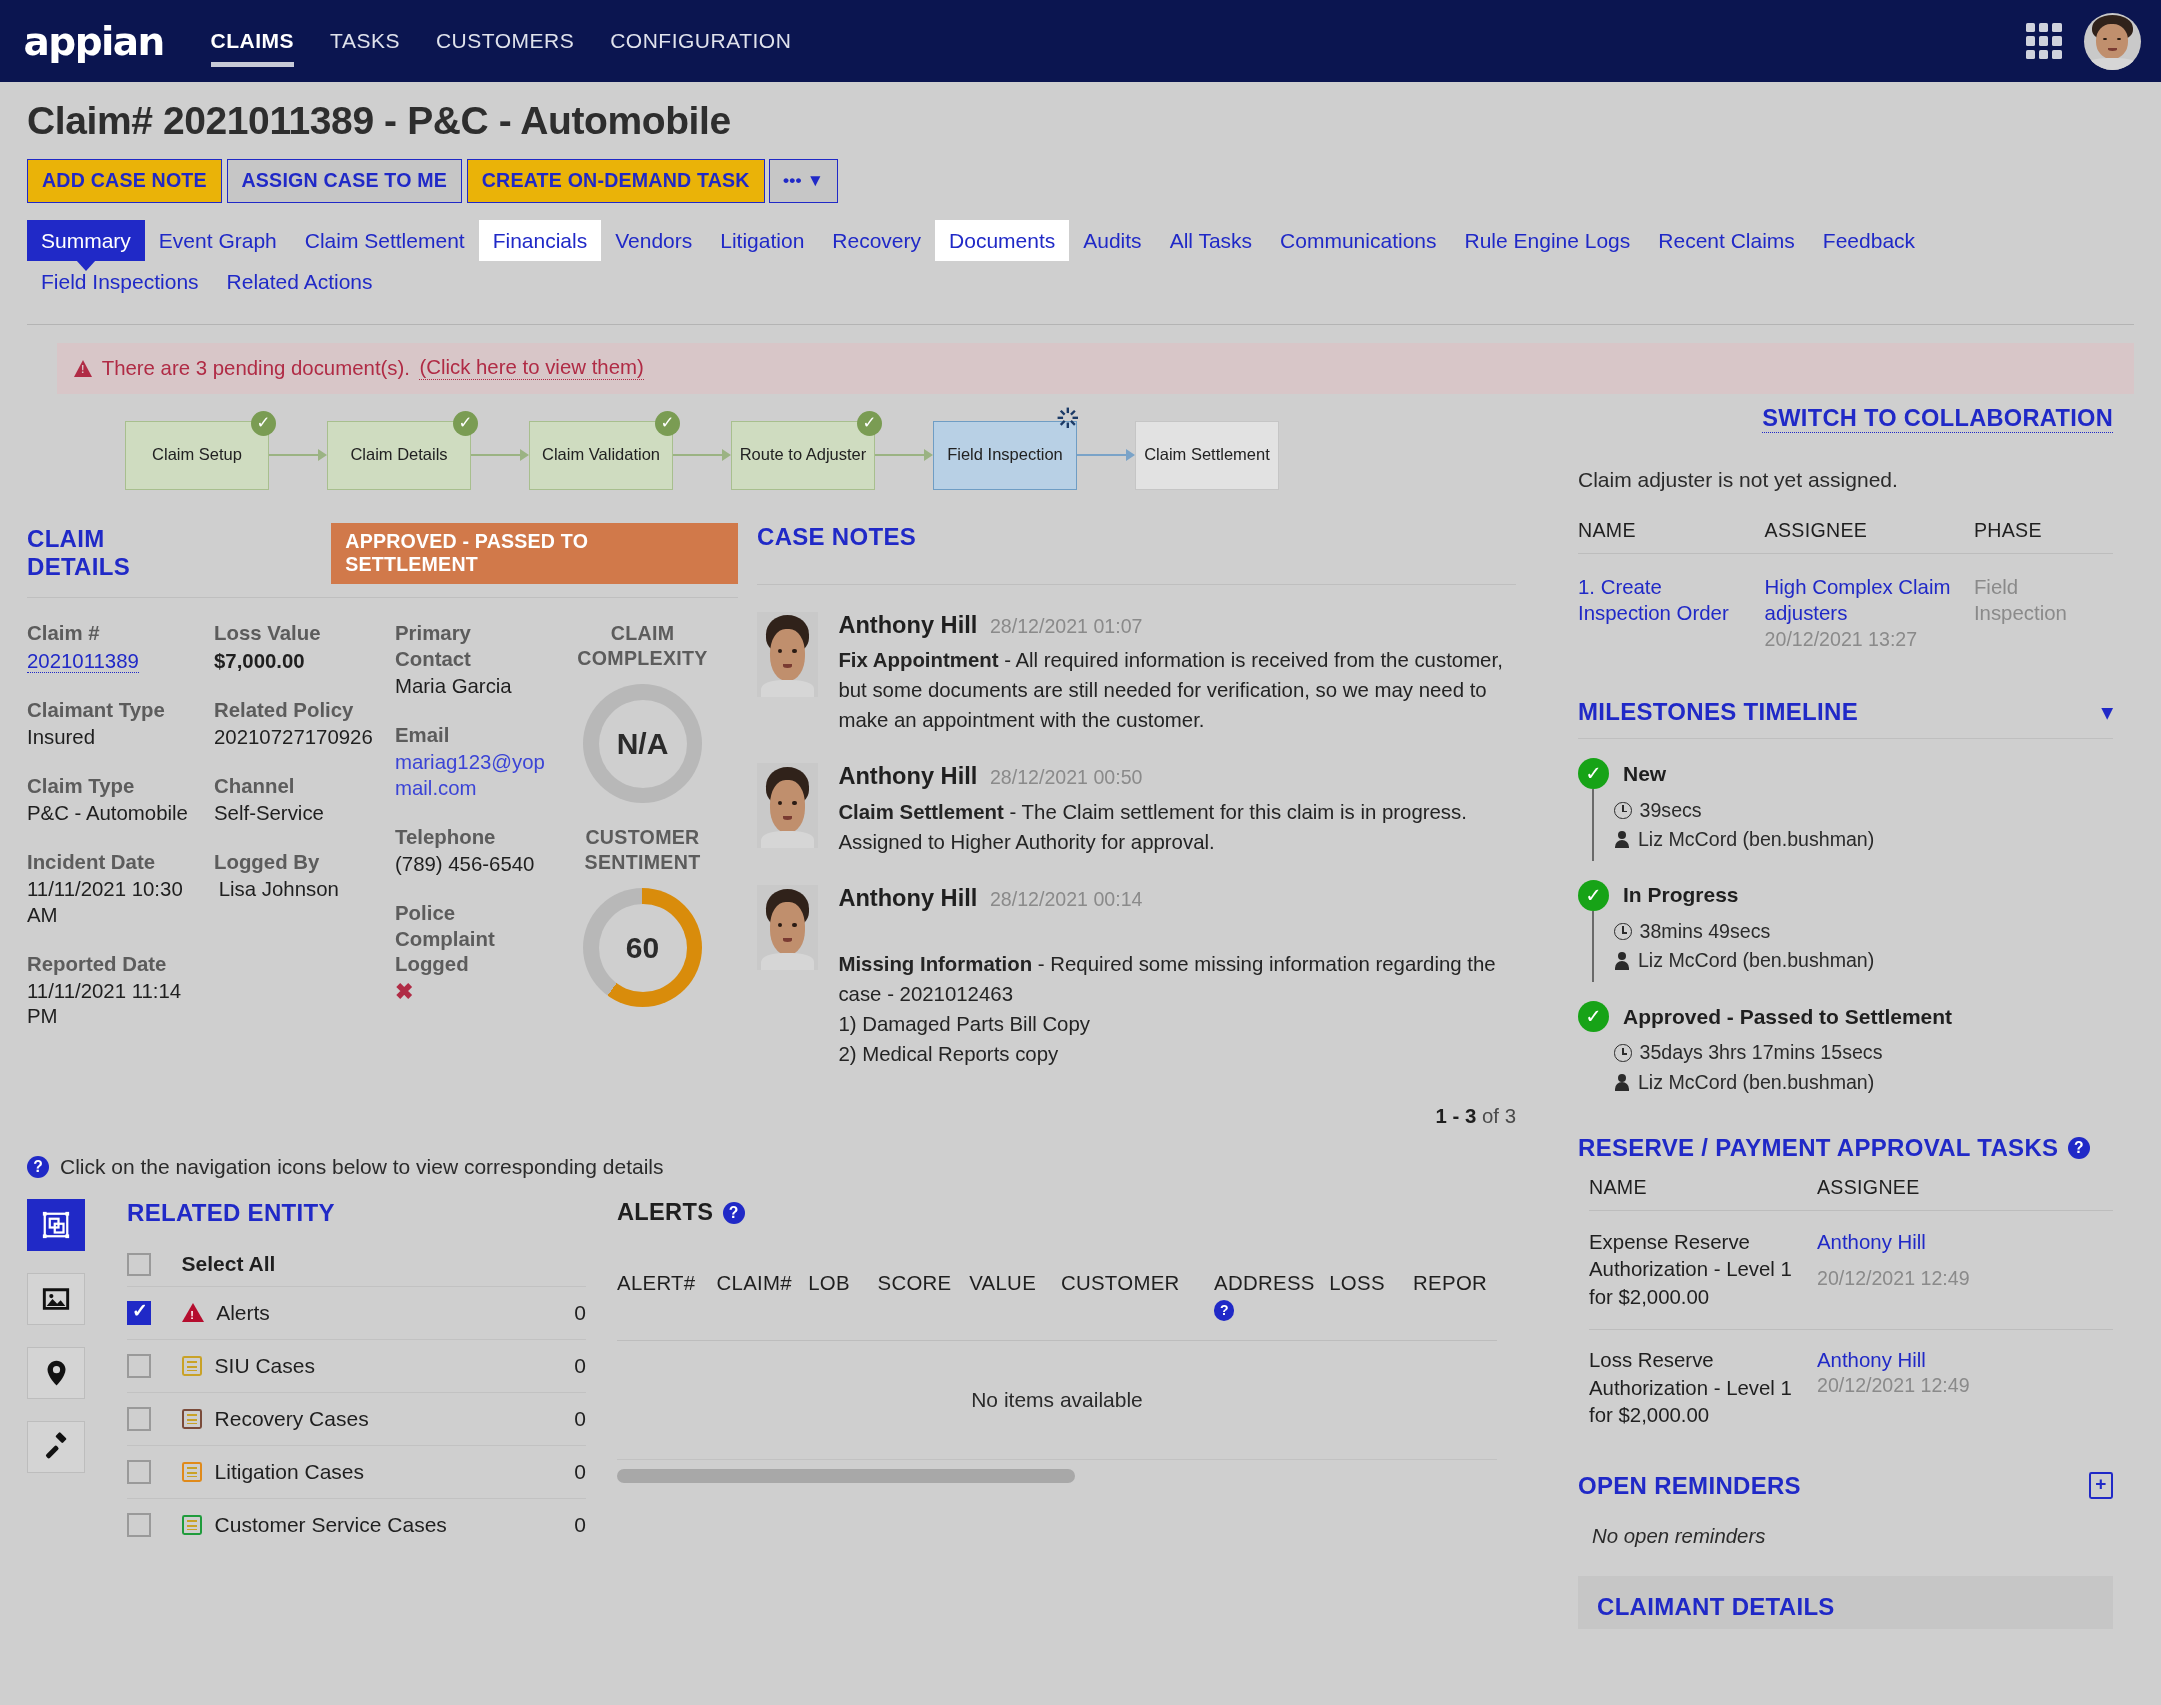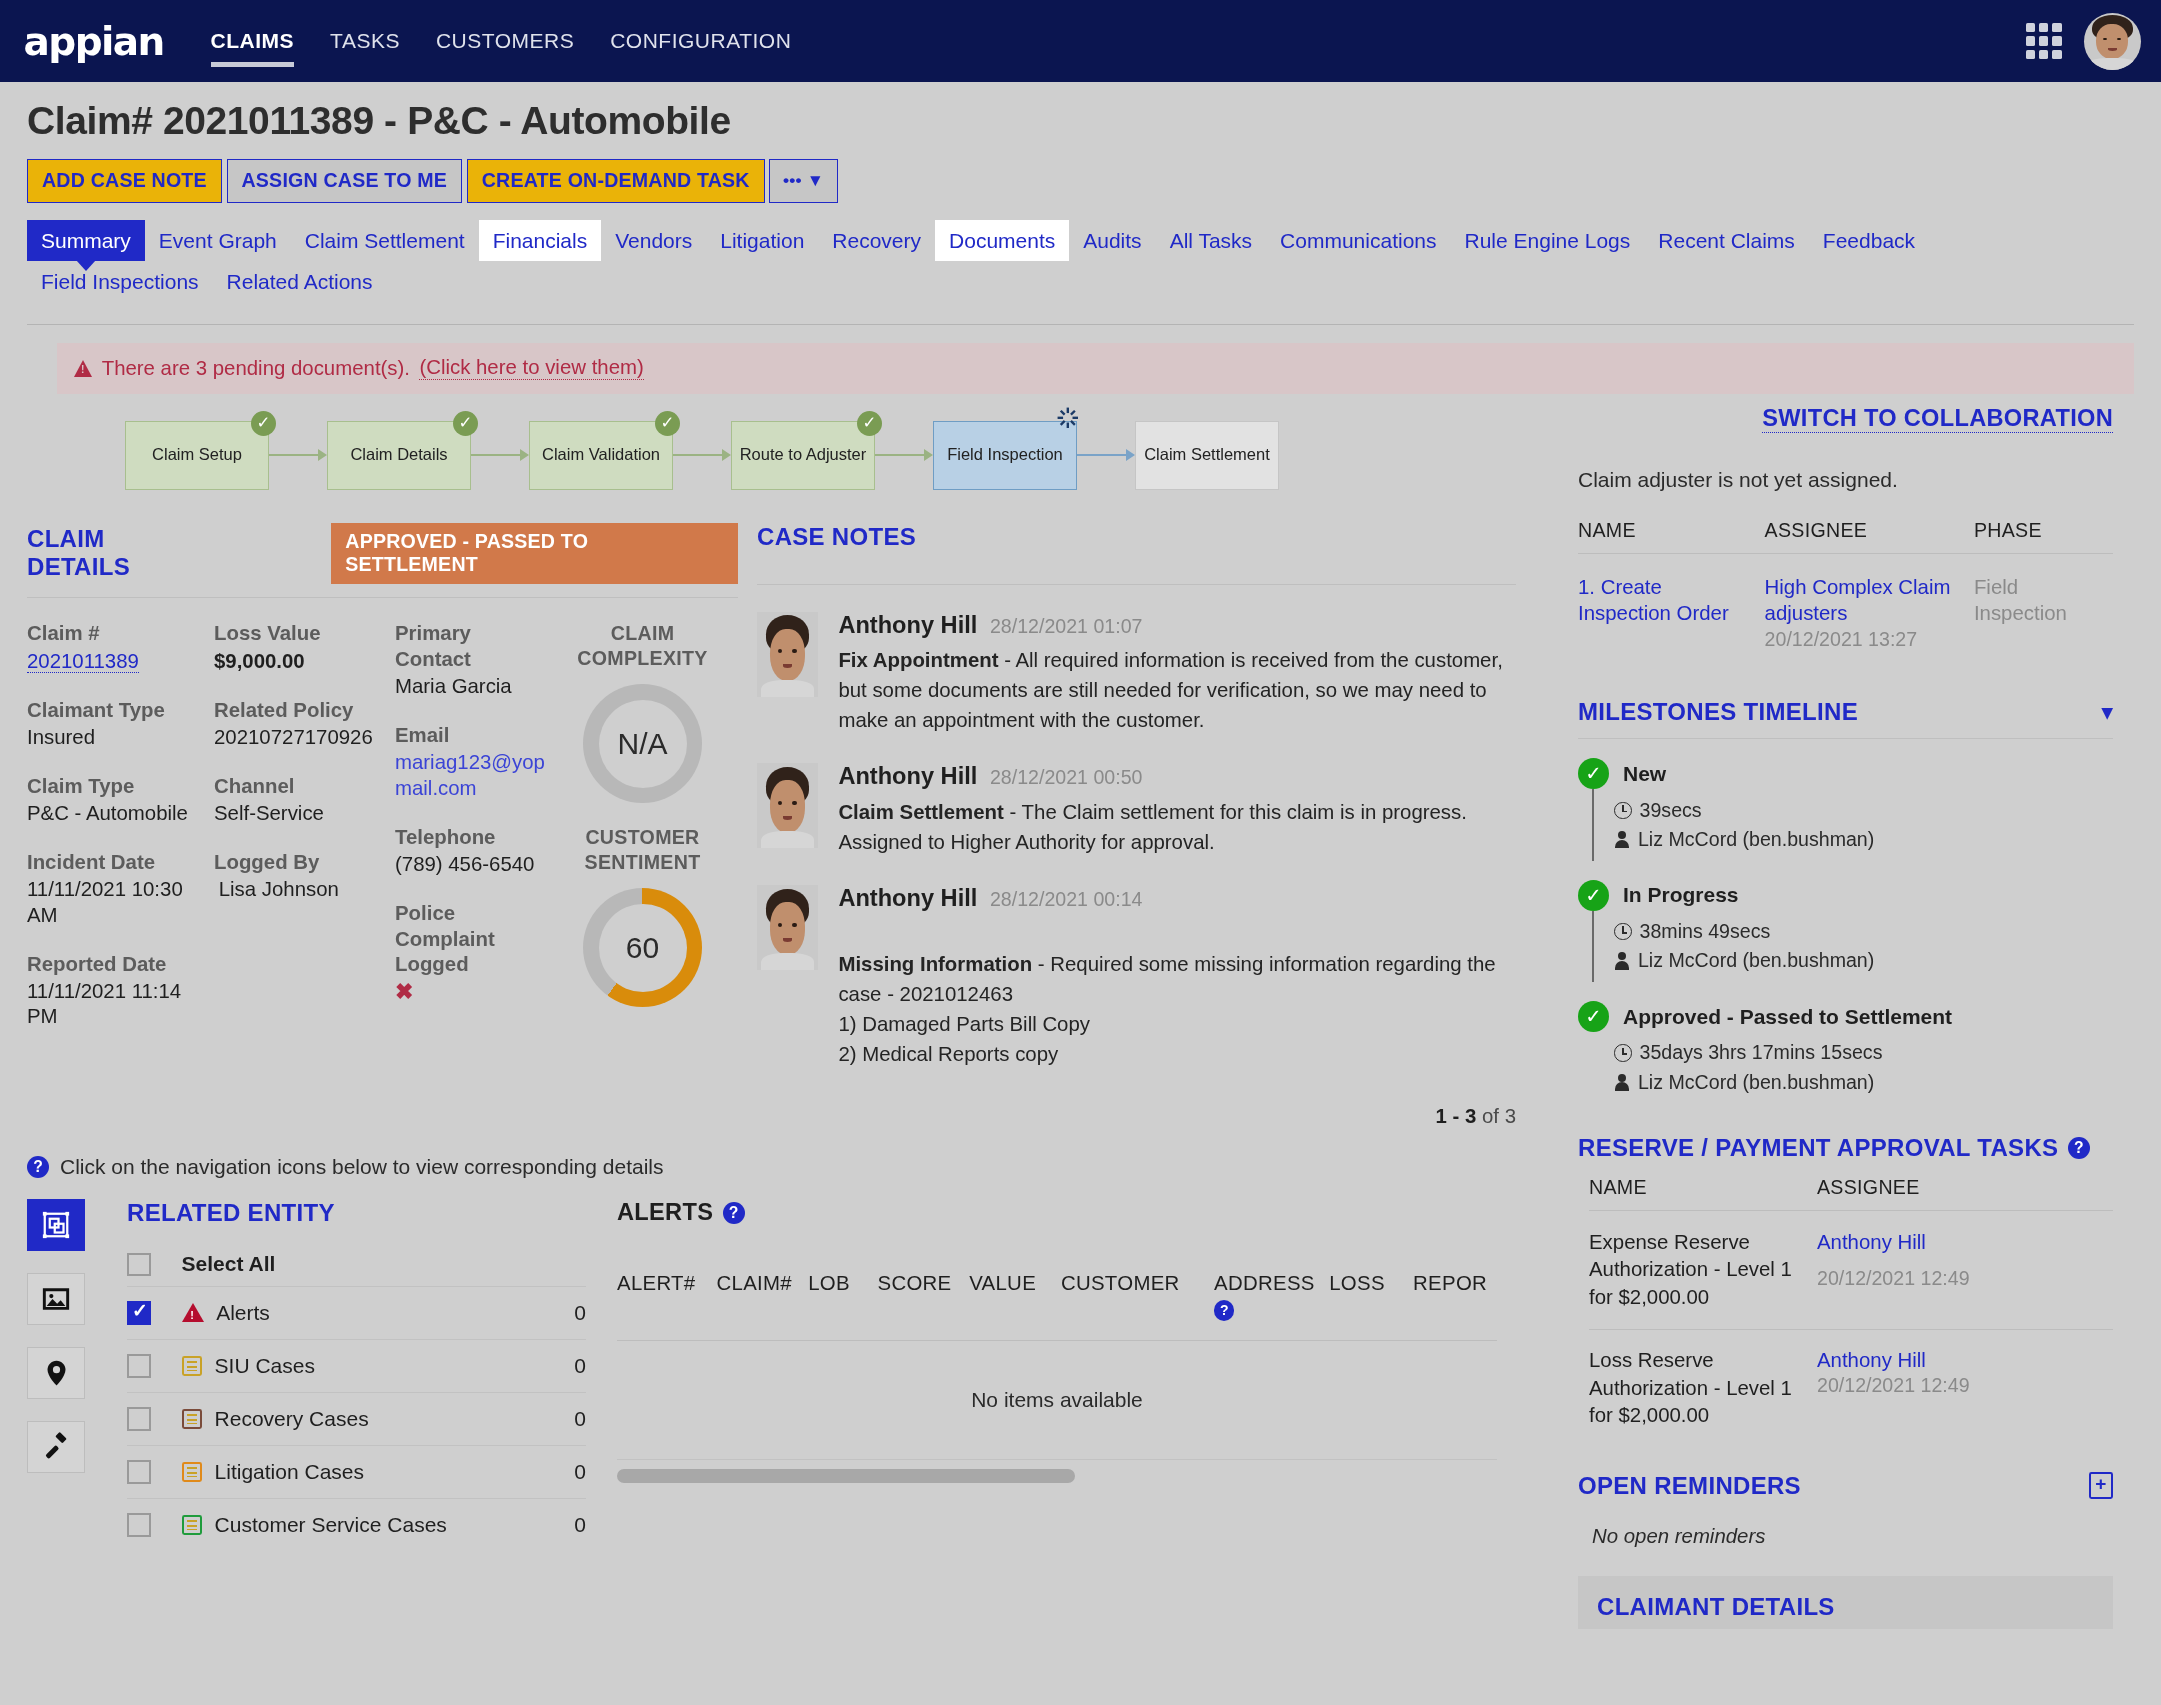--- a/index.html
+++ b/index.html
@@ -162,21 +162,21 @@
 
   
   .donut-col { width: 157px; display: flex; flex-direction: column; align-items: center; }
   .donut-title { font-size: 19.6px; font-weight: 700; color: #5c5c5c; text-align: center; letter-spacing: 0.3px; line-height: 1.25; }
   .donut { width: 119px; height: 119px; border-radius: 50%; display: flex; align-items: center; justify-content: center; margin: 14px 0 22px 0; }
   .donut.na { background: #b8b8b8; }
   .donut.sent { background: conic-gradient(#d98c0b 0 60%, #b8b8b8 60% 100%); }
   .donut-inner {
     width: 88px; height: 88px; border-radius: 50%; background: #cfcfcf;
     display: flex; align-items: center; justify-content: center;
-    font-size: 30px; color: #2b2b2b;
+    font-size: 30px; color: #2b2b2b; font-weight: bold;
   }
 
   
   .cn-block { width: 778px; padding-left: 19px; }
   .note { display: flex; gap: 20.4px; margin-top: 27px; }
   .note-av { width: 61px; height: 85px; background: #c9c9c9; position: relative; flex: none; overflow: hidden; }
   .note-body { flex: 1; }
   .note-head { display: flex; align-items: baseline; gap: 12.6px; }
   .note-author { font-size: 23.6px; font-weight: 700; color: #1f1f1f; }
   .note-time { font-size: 19.6px; color: #8a8a8a; }
@@ -441,21 +441,21 @@
             </div>
             <div class="fgroup">
               <div class="lbl">Reported Date</div>
               <div class="val">11/11/2021 11:14 PM</div>
             </div>
           </div>
 
           <div class="cd-col c2">
             <div class="fgroup">
               <div class="lbl">Loss Value</div>
-              <div class="val bold">$9,000.00</div>
+              <div class="val bold">$7,000.00</div>
             </div>
             <div class="fgroup">
               <div class="lbl">Related Policy</div>
               <div class="val" style="word-break:break-all;">20210727170926</div>
             </div>
             <div class="fgroup">
               <div class="lbl">Channel</div>
               <div class="val">Self-Service</div>
             </div>
             <div class="fgroup">

